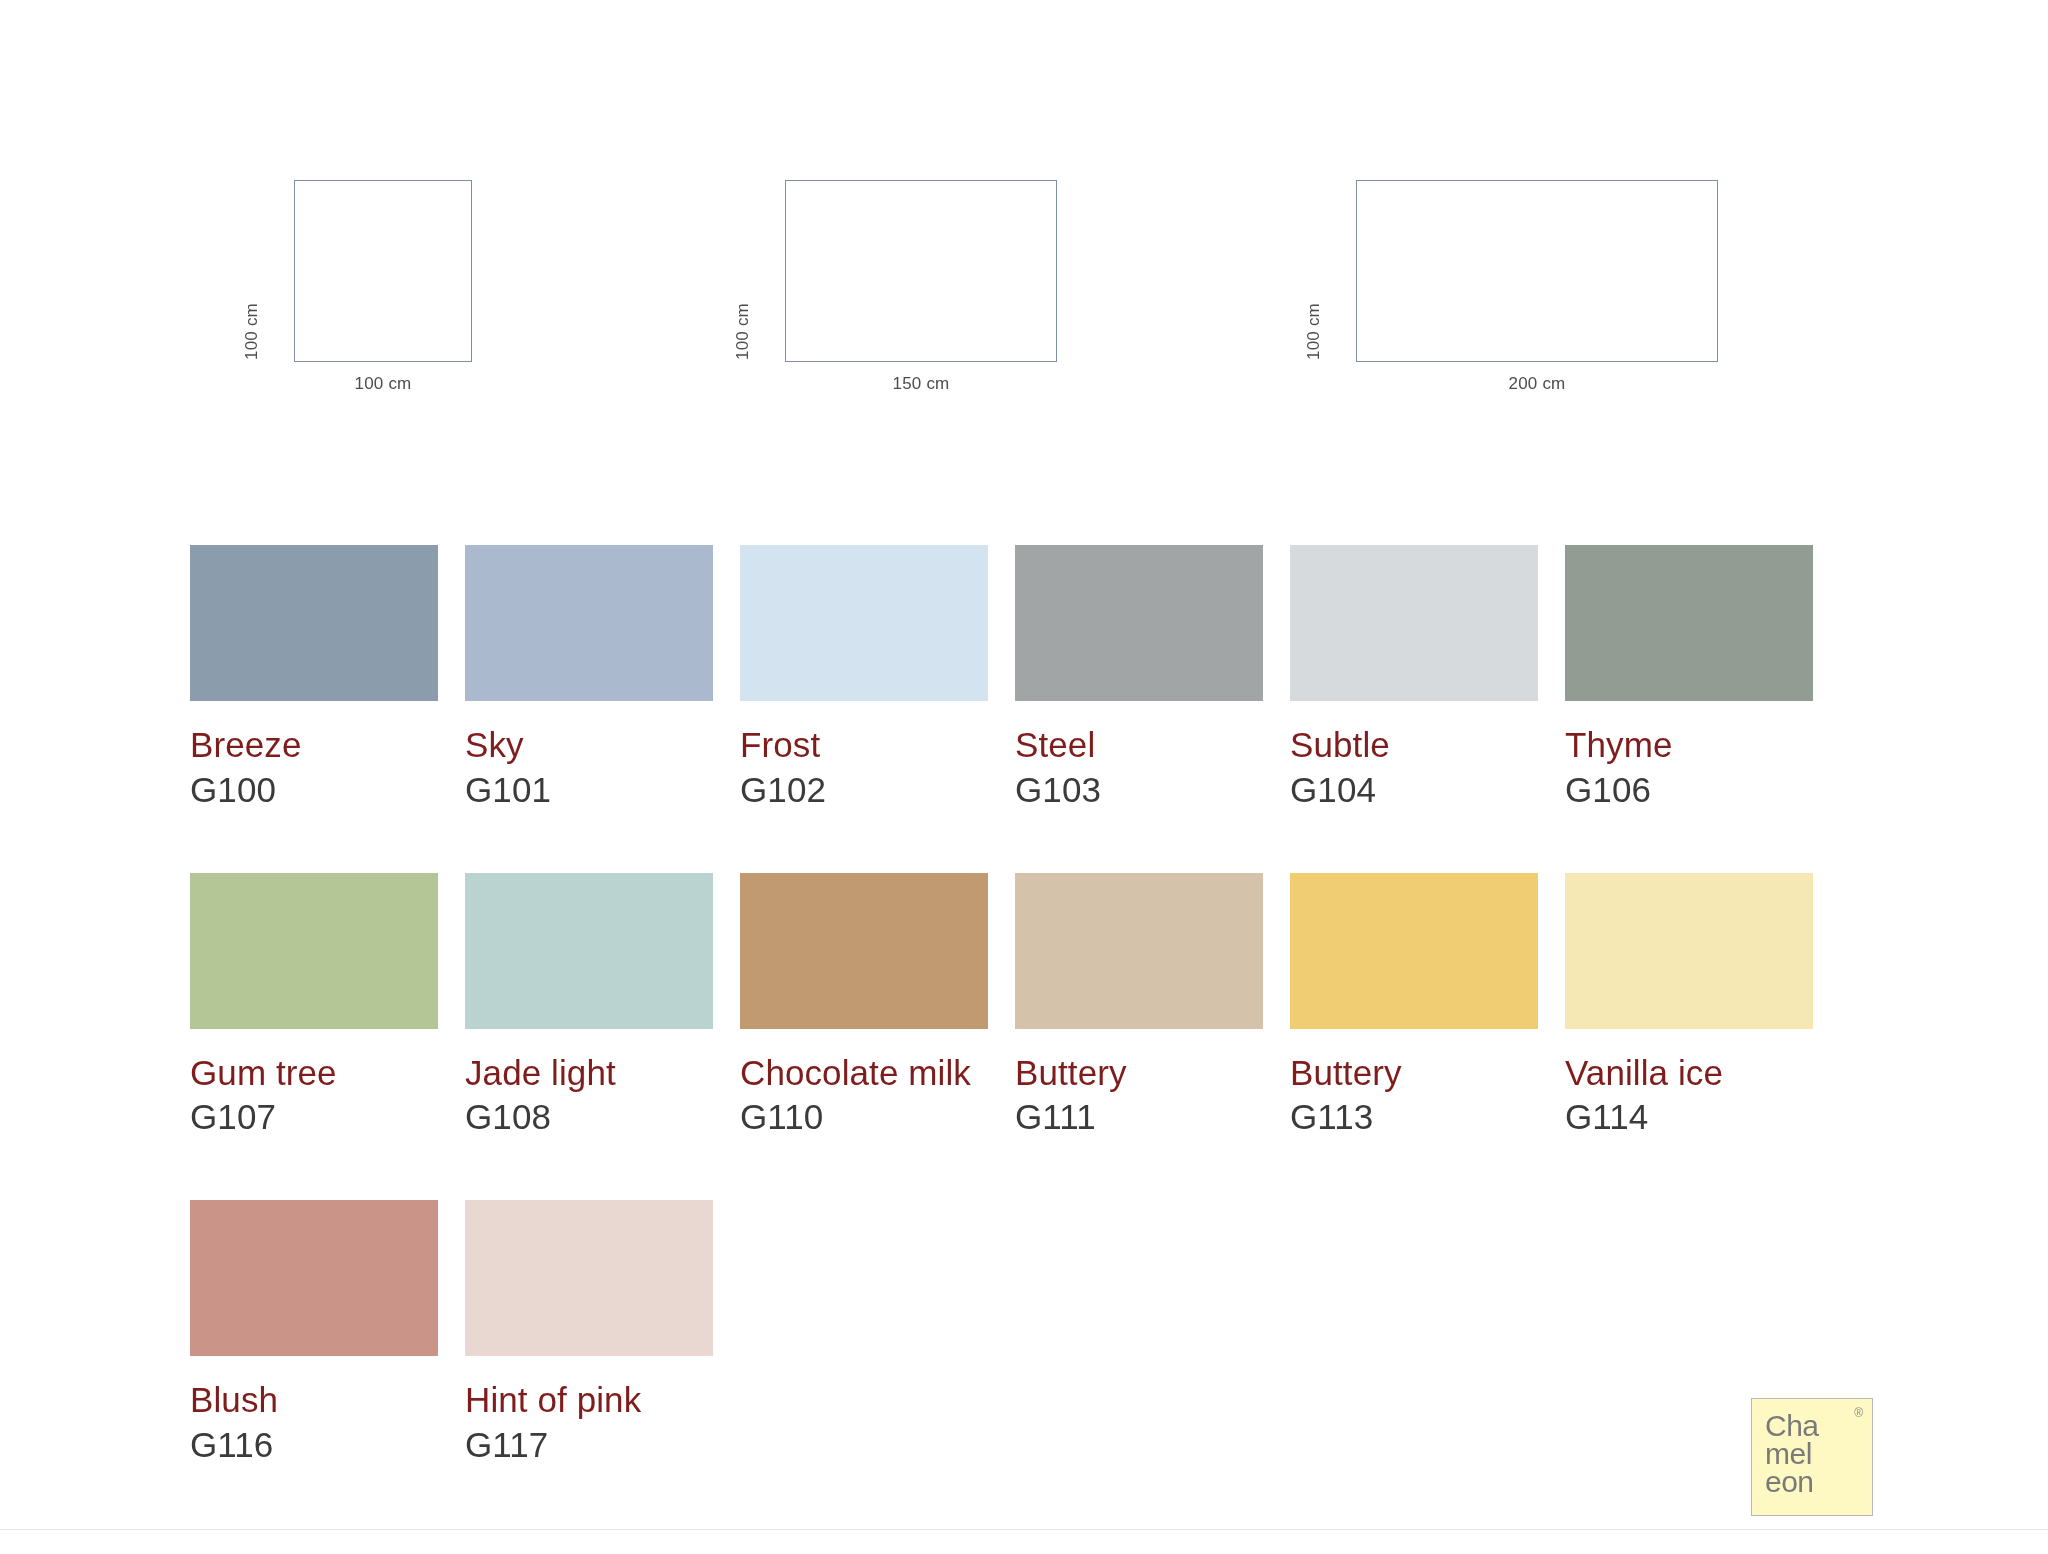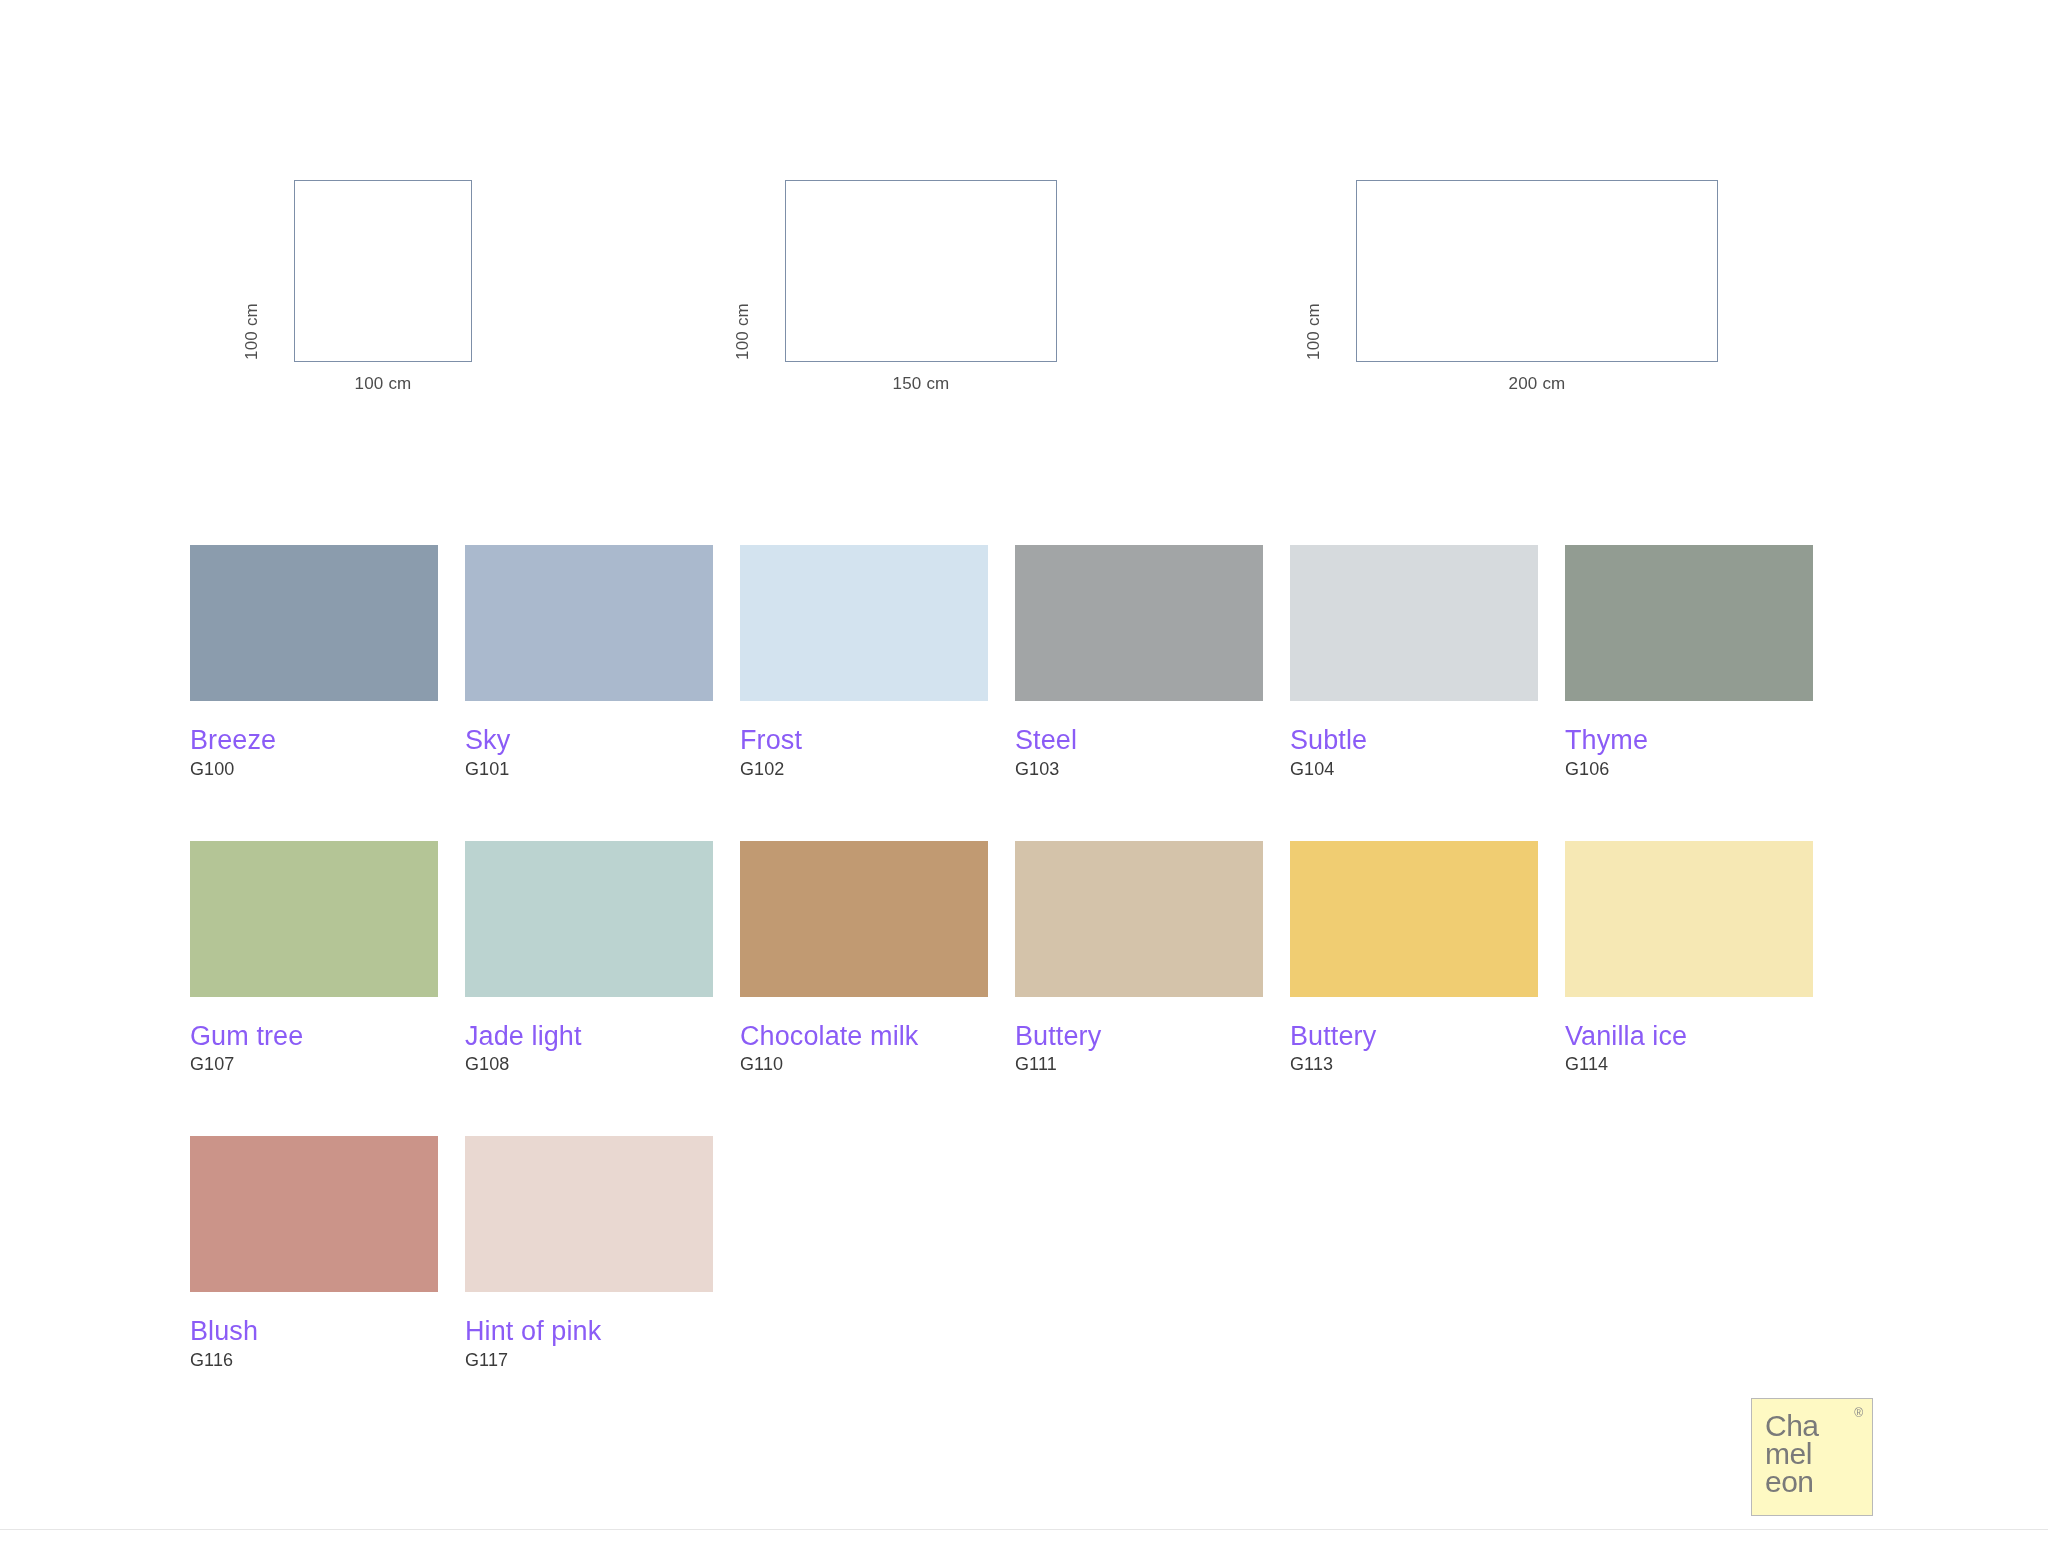--- a/index.html
+++ b/index.html
@@ -74,29 +74,29 @@
   .swatch-cell { width: 248px; }
 
   .swatch-chip {
     width: 248px;
     height: 156px;
     display: block;
   }
 
   .swatch-name {
     margin-top: 22px;
-    font-size: 27px;
-    color: #8b5cf6;
+    font-size: 35px;
+    color: #7f1d1d;
     line-height: 1.28;
     letter-spacing: 0.1px;
     white-space: nowrap;
   }
 
   .swatch-code {
-    font-size: 18px;
+    font-size: 35px;
     color: #3b3b3b;
     line-height: 1.28;
     letter-spacing: 0.1px;
   }
 
   
   .brand-logo {
     position: absolute;
     left: 1751px;
     top: 1398px;

